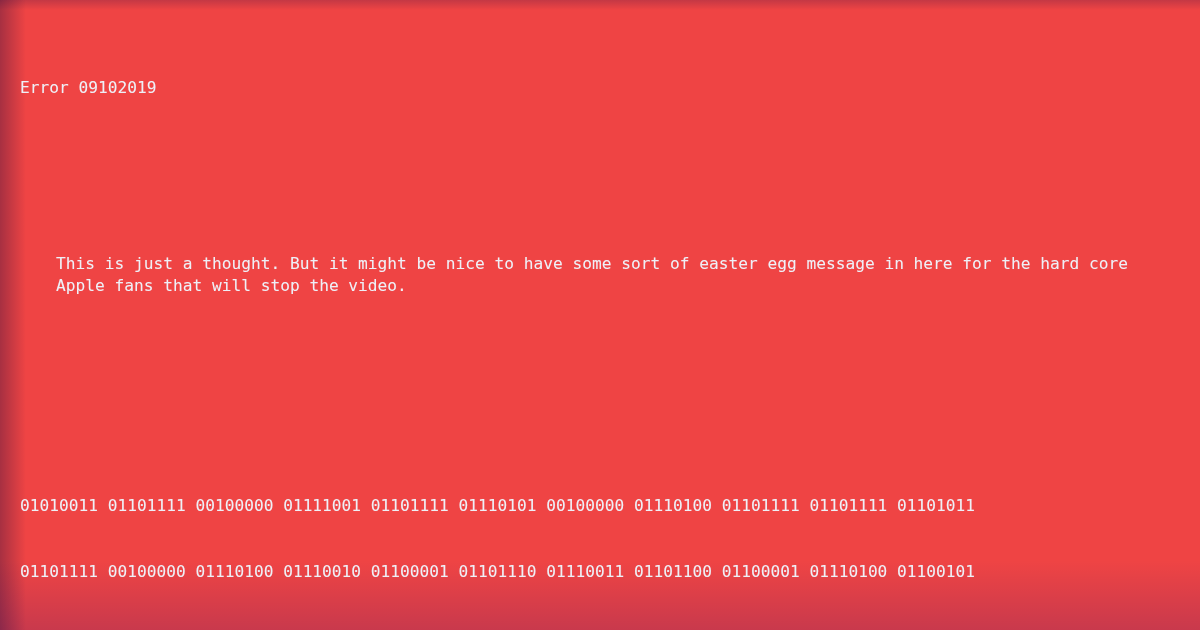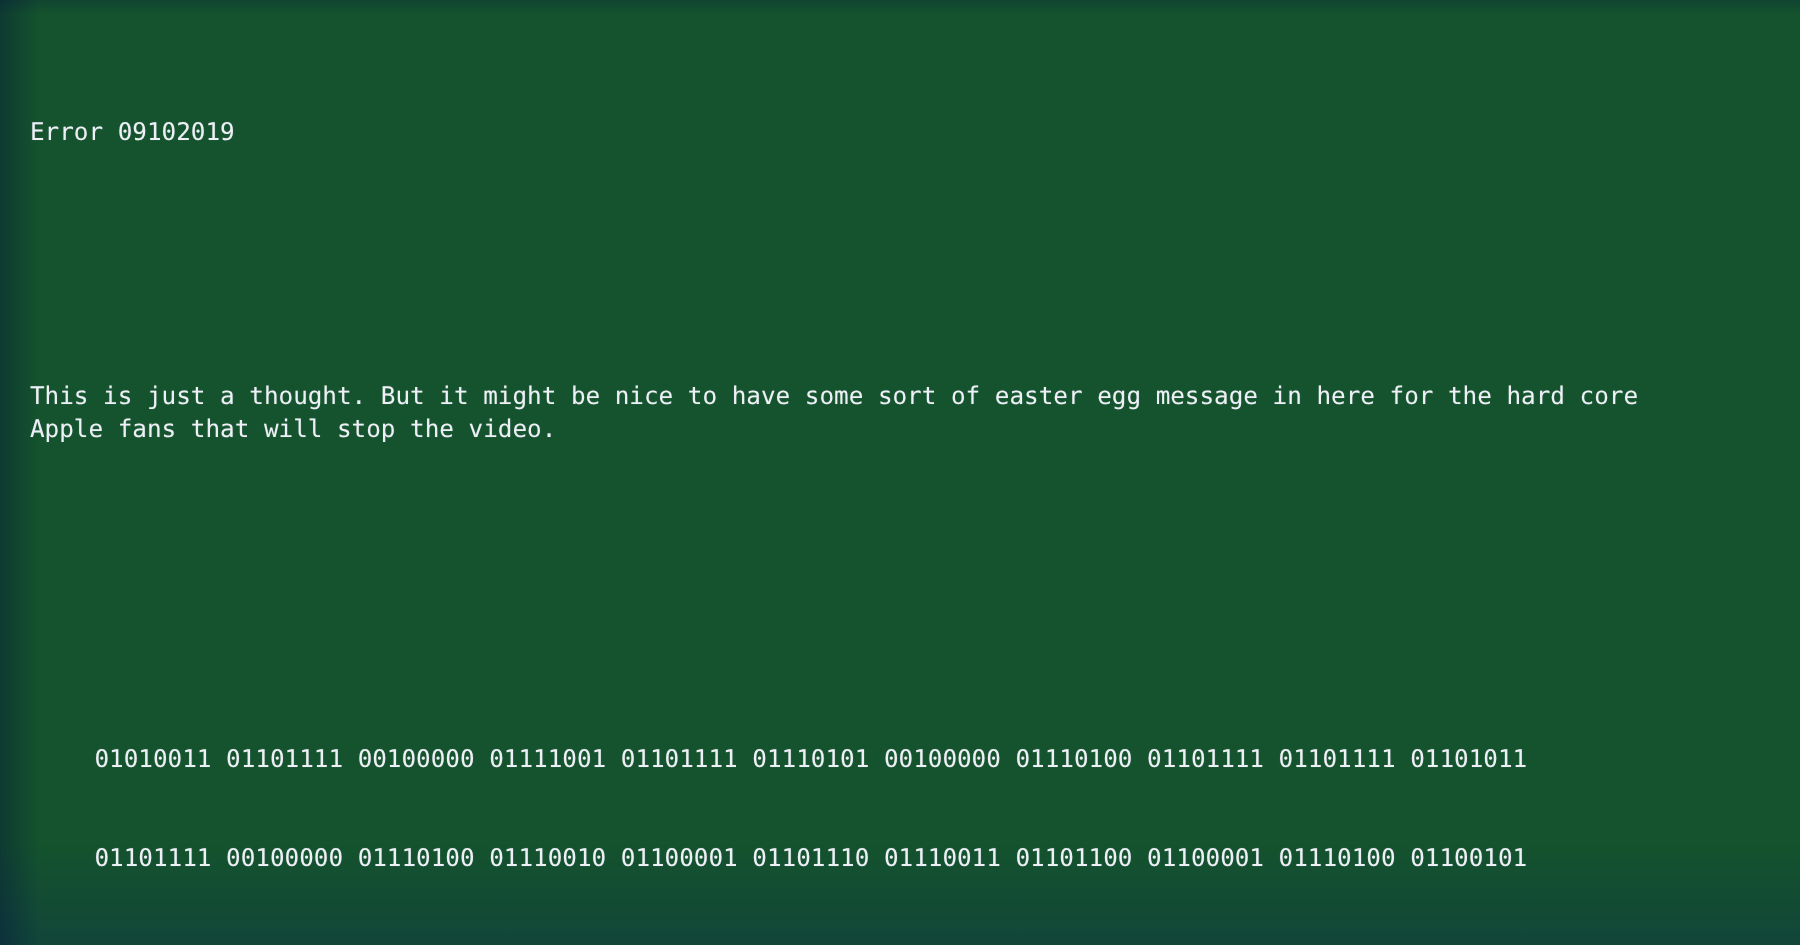--- a/index.html
+++ b/index.html
@@ -67,37 +67,37 @@
 
   .spacer {
     display: block;
     height: 22px;
   }
 
   .message {
     display: block;
     white-space: pre-wrap;
     max-width: 1120px;
+    margin-left: 36px;
   }
 
   .binary-block {
     display: block;
     white-space: pre;
   }
 
   .binary-line {
     display: block;
     white-space: pre;
-    margin-left: 43px;
   }
 </style>
 </head>
 <body style="background: rgb(23, 41, 236);">
 
-<div id="screen" style="background: #14532d;">
+<div id="screen" style="background: #ef4444;">
 
   <div id="vignette-top"></div>
   <div id="vignette-left"></div>
   <div id="vignette-bottom"></div>
 
   <div id="console" style="color: rgb(238, 240, 247);">
 
     <span class="error-line">Error 09102019</span>
 
     <span class="spacer"></span>

